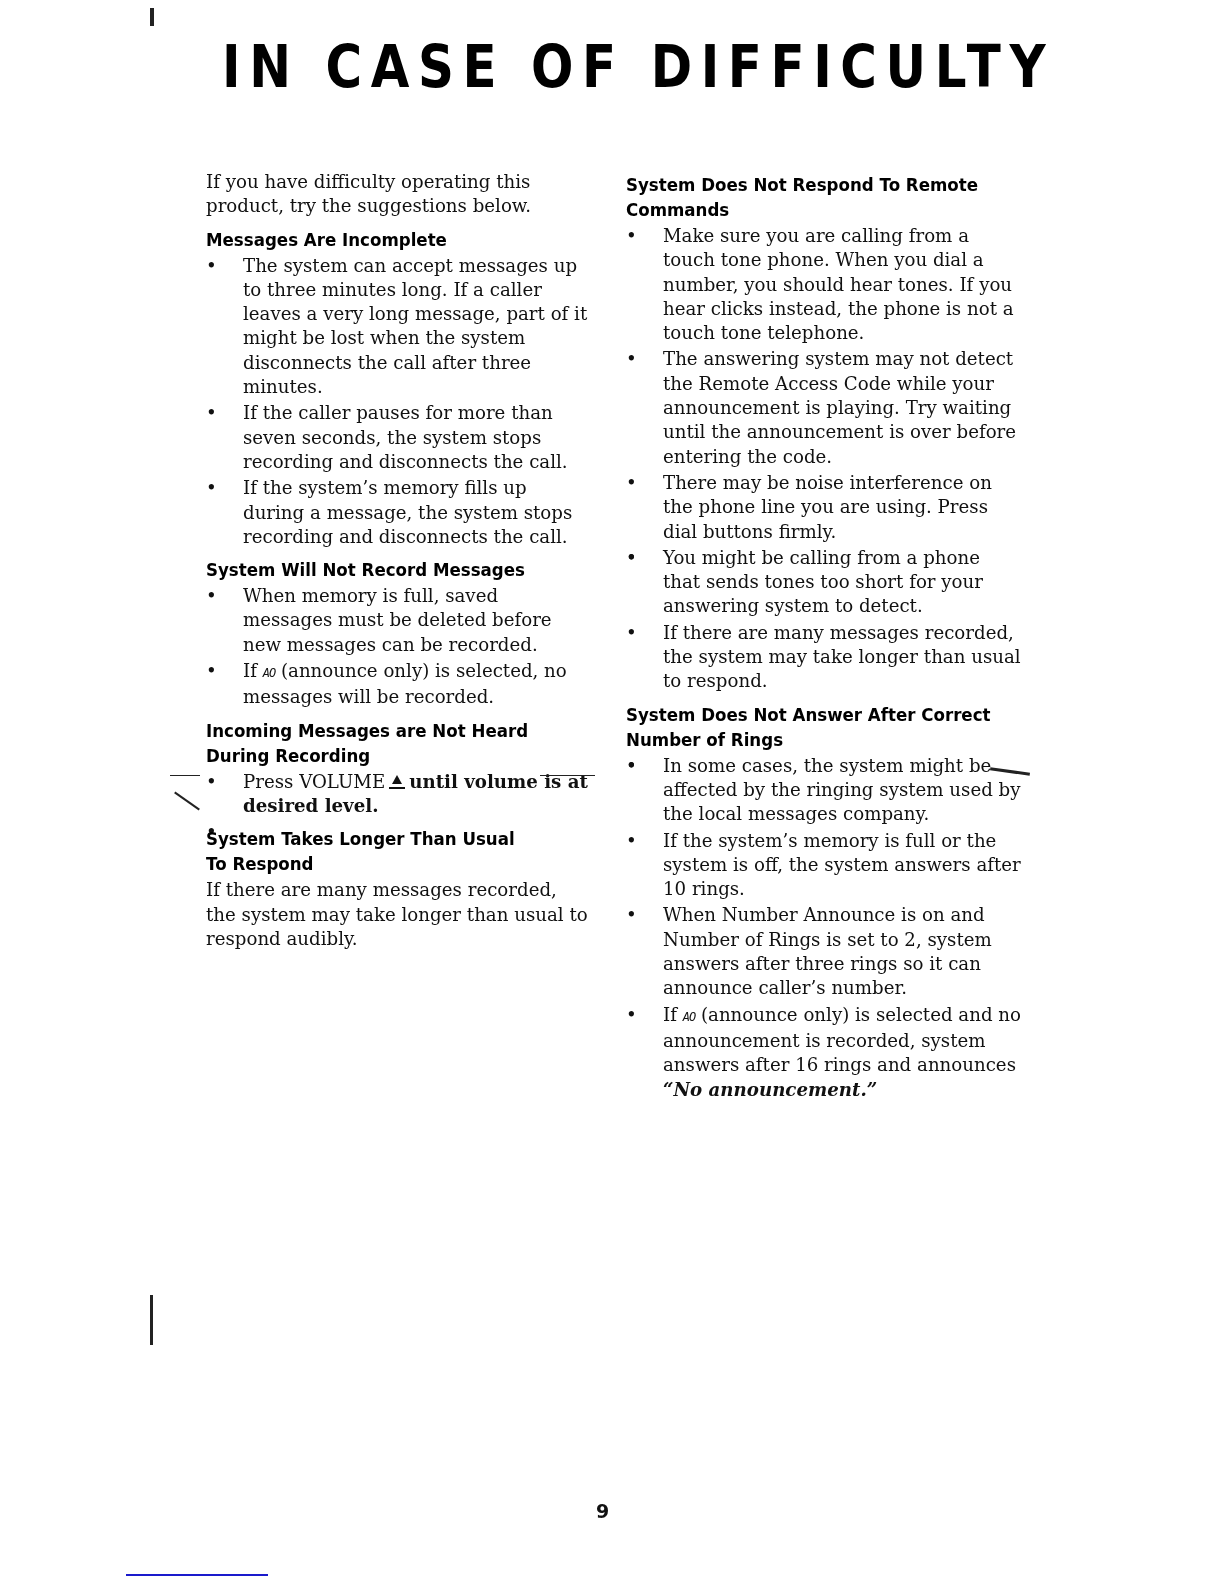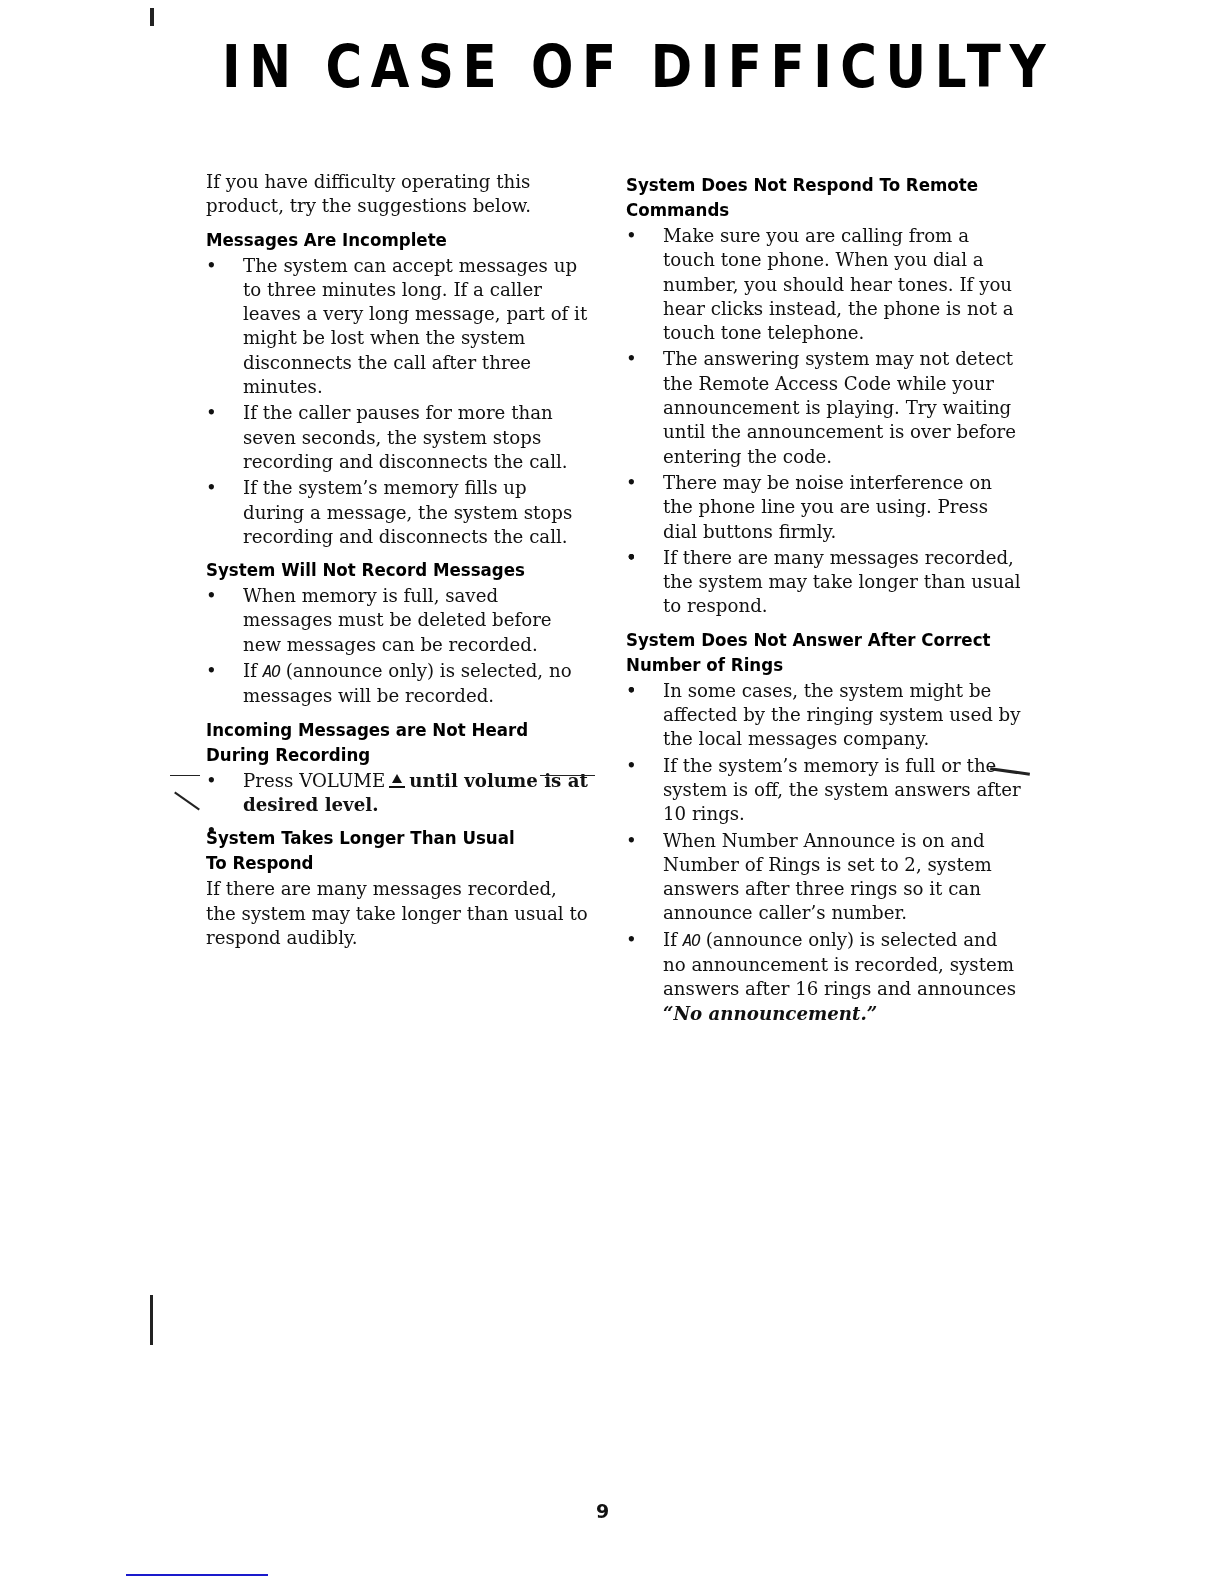--- a/index.html
+++ b/index.html
@@ -18,21 +18,21 @@
     font-family: "DejaVu Sans", sans-serif; font-weight: bold; font-size: 18.5px;
     line-height: 25px; color: #000; margin: 8px 0 2px 0;
     transform: scaleX(0.9); transform-origin: left top; white-space: nowrap;
   }
   .col-right .h:first-child { margin-top: 2px; }
   ul.b { list-style: none; margin: 0; padding: 0; }
   ul.b li { position: relative; padding-left: 37px; margin-bottom: 2px; }
   ul.b li .dot { position: absolute; left: 0; top: 0; }
   .bold { font-weight: bold; }
   .it { font-style: italic; }
-  .lcd { font-family: "DejaVu Sans Mono", monospace; font-style: italic; font-size: 16px; letter-spacing: -1px; text-align: center; }
+  .lcd { font-family: "DejaVu Sans Mono", monospace; font-style: italic; font-size: 12px; letter-spacing: -1px; text-align: center; }
   .plain { margin: 0; }
   .tri { display: inline-block; width: 16px; height: 14px; border-bottom: 2px solid #111; position: relative; vertical-align: -1px; margin: 0 4px; }
   .tri:after { content: ""; position: absolute; left: 3px; top: 2px; border-left: 5px solid transparent; border-right: 5px solid transparent; border-bottom: 9px solid #111; }
   .pagenum { position: absolute; left: 596px; top: 1500px; font-family: "DejaVu Sans", sans-serif; font-weight: bold; font-size: 19px; }
   .rule { position: absolute; left: 126px; top: 1574px; width: 142px; height: 2px; background: #1a1acc; }
   .mark { position: absolute; background: #222; }
 </style>
 </head>
 <body>
 
@@ -66,21 +66,21 @@
   <p class="plain">If there are many messages recorded, the system may take longer than usual to respond audibly.</p>
 </div>
 
 <div class="col col-right">
   <div class="h" style="white-space:normal;width:420px;"><span>System Does Not Respond To Remote Commands</span></div>
   <ul class="b">
     <li><span class="dot">•</span><span>Make sure you are calling from a touch tone phone. When you dial a number, you should hear tones.  If you hear clicks instead, the phone is not a touch tone telephone.</span></li>
     <li><span class="dot">•</span><span>The answering system may not detect the Remote Access Code while your announcement is playing. Try waiting until the announcement is over before entering the code.</span></li>
     <li><span class="dot">•</span><span>There may be noise interference on the phone line you are using.  Press dial buttons firmly.</span></li>
     <li><span class="dot">•</span></li>
-    <li><span class="dot">•</span></li>
+    <li><span class="dot">•</span><span>You might be calling from a phone that sends tones too short for your answering system to detect.</span></li>
     <li><span class="dot">•</span><span>If there are many messages recorded, the system may take longer than usual to respond.</span></li>
   </ul>
 
   <div class="h" style="white-space:normal;width:420px;"><span>System Does Not Answer After Correct Number of Rings</span></div>
   <ul class="b">
     <li><span class="dot">•</span></li>
     <li><span class="dot">•</span><span>In some cases, the system might be affected by the ringing system used by the local messages company.</span></li>
     <li><span class="dot">•</span><span>If the system’s memory is full or the system is off, the system answers after 10 rings.</span></li>
     <li><span class="dot">•</span><span>When Number Announce is on and Number of Rings is set to 2, system answers after three rings so it can announce caller’s number.</span></li>
     <li><span class="dot">•</span><span>If </span><span class="lcd">AO</span><span> (announce only) is selected and no announcement is recorded, system answers after 16 rings and announces </span><span class="it bold">“No announcement.”</span></li>

